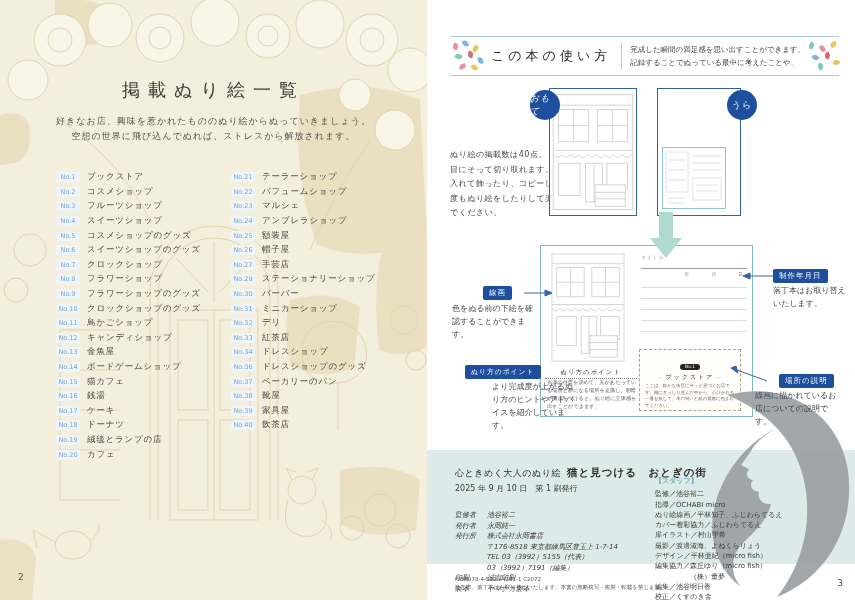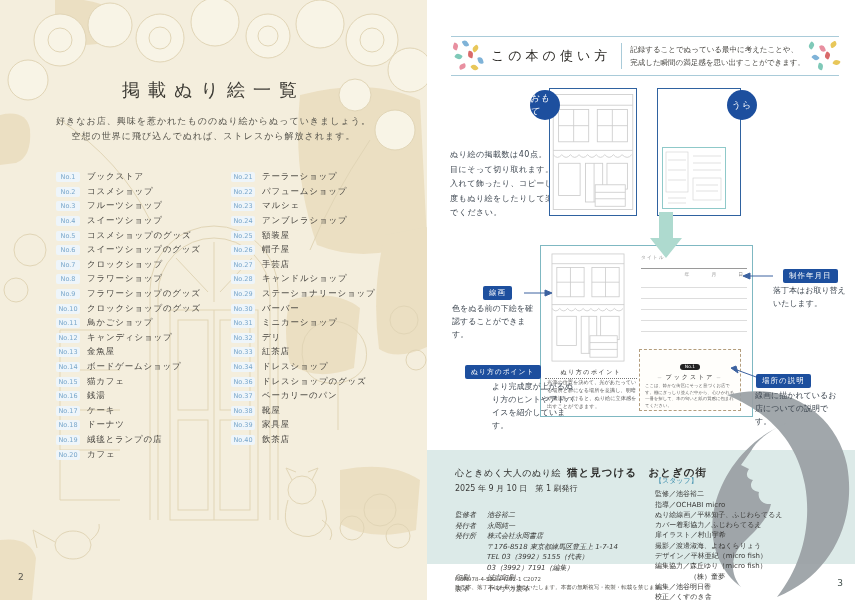--- a/index.html
+++ b/index.html
@@ -87,23 +87,23 @@
 
   
   .badge-blue { position:absolute; background:#1d4f9e; color:#fff; text-align:center;
                 border-radius:2px; padding:2px 6px; font-size:7.5px; letter-spacing:1px;
                 white-space:nowrap; z-index:3; }
   .callout-text { position:absolute; font-size:8px; line-height:13px; color:#3d4650; z-index:3; }
   #b-senga    { left:56px;  top:286px; }
   #t-senga    { left:25px;  top:302px; width:84px; }
   #b-nurikata { left:38px;  top:365px; font-size:6.8px; }
   #t-nurikata { left:25px;  top:380px; width:88px;margin-left:40px; }
-  #b-seisaku  { left:356px; top:269px; }
+  #b-seisaku  { left:346px; top:269px; }
   #t-seisaku  { left:346px; top:284px; width:80px; }
-  #b-basho    { left:329px; top:374px;text-align:right; }
+  #b-basho    { left:352px; top:374px;text-align:right; }
   #t-basho    { left:328px; top:389px; width:82px; }
 
   .overlay-svg { position:absolute; inset:0; width:428px; height:600px;
                  pointer-events:none; z-index:2; }
 
   
   .colophon { position:absolute; left:0; top:450px; width:428px; height:114px;
               background:#dceae8; }
   .col-title-row { position:absolute; left:28px; top:11px; color:#2e2e2c; white-space:nowrap; }
   .col-series { font-size:9px; letter-spacing:0.5px; }
@@ -321,24 +321,20 @@
         <div class="list-row">
           <span class="no-badge">No.26</span>
           <span class="item-label">帽子屋</span>
         </div>
 
         <div class="list-row">
           <span class="no-badge">No.27</span>
           <span class="item-label">手芸店</span>
         </div>
 
-        <div class="list-row">
-          <span class="no-badge">No.28</span>
-          <span class="item-label">キャンドルショップ</span>
-        </div>
 
         <div class="list-row">
           <span class="no-badge">No.29</span>
           <span class="item-label">ステーショナリーショップ</span>
         </div>
 
         <div class="list-row">
           <span class="no-badge">No.30</span>
           <span class="item-label">バーバー</span>
         </div>
@@ -402,22 +398,22 @@
         <i class="c3" style="left:22px;top:6px;transform:rotate(50deg)"></i>
         <i class="c4" style="left:5px;top:14px;transform:rotate(-60deg)"></i>
         <i class="c5" style="left:17px;top:12px;transform:rotate(10deg)"></i>
         <i class="c2" style="left:27px;top:18px;transform:rotate(-15deg)"></i>
         <i class="c1" style="left:9px;top:24px;transform:rotate(70deg)"></i>
         <i class="c3" style="left:21px;top:25px;transform:rotate(-45deg)"></i>
       </span>
       <span class="rp-title">この本の使い方</span>
       <span class="rp-divider"></span>
       <span class="rp-desc">
+        <div>完成した瞬間の満足感を思い出すことができます。</div>
         <div>記録することでぬっている最中に考えたことや、</div>
-        <div>完成した瞬間の満足感を思い出すことができます。</div>
       </span>
       <span class="confetti" style="margin-left:auto">
         <i class="c4" style="left:4px;top:3px;transform:rotate(35deg)"></i>
         <i class="c1" style="left:15px;top:6px;transform:rotate(-20deg)"></i>
         <i class="c3" style="left:26px;top:2px;transform:rotate(60deg)"></i>
         <i class="c2" style="left:8px;top:15px;transform:rotate(-50deg)"></i>
         <i class="c5" style="left:20px;top:13px;transform:rotate(25deg)"></i>
         <i class="c3" style="left:29px;top:20px;transform:rotate(-70deg)"></i>
         <i class="c4" style="left:13px;top:24px;transform:rotate(15deg)"></i>
       </span>

